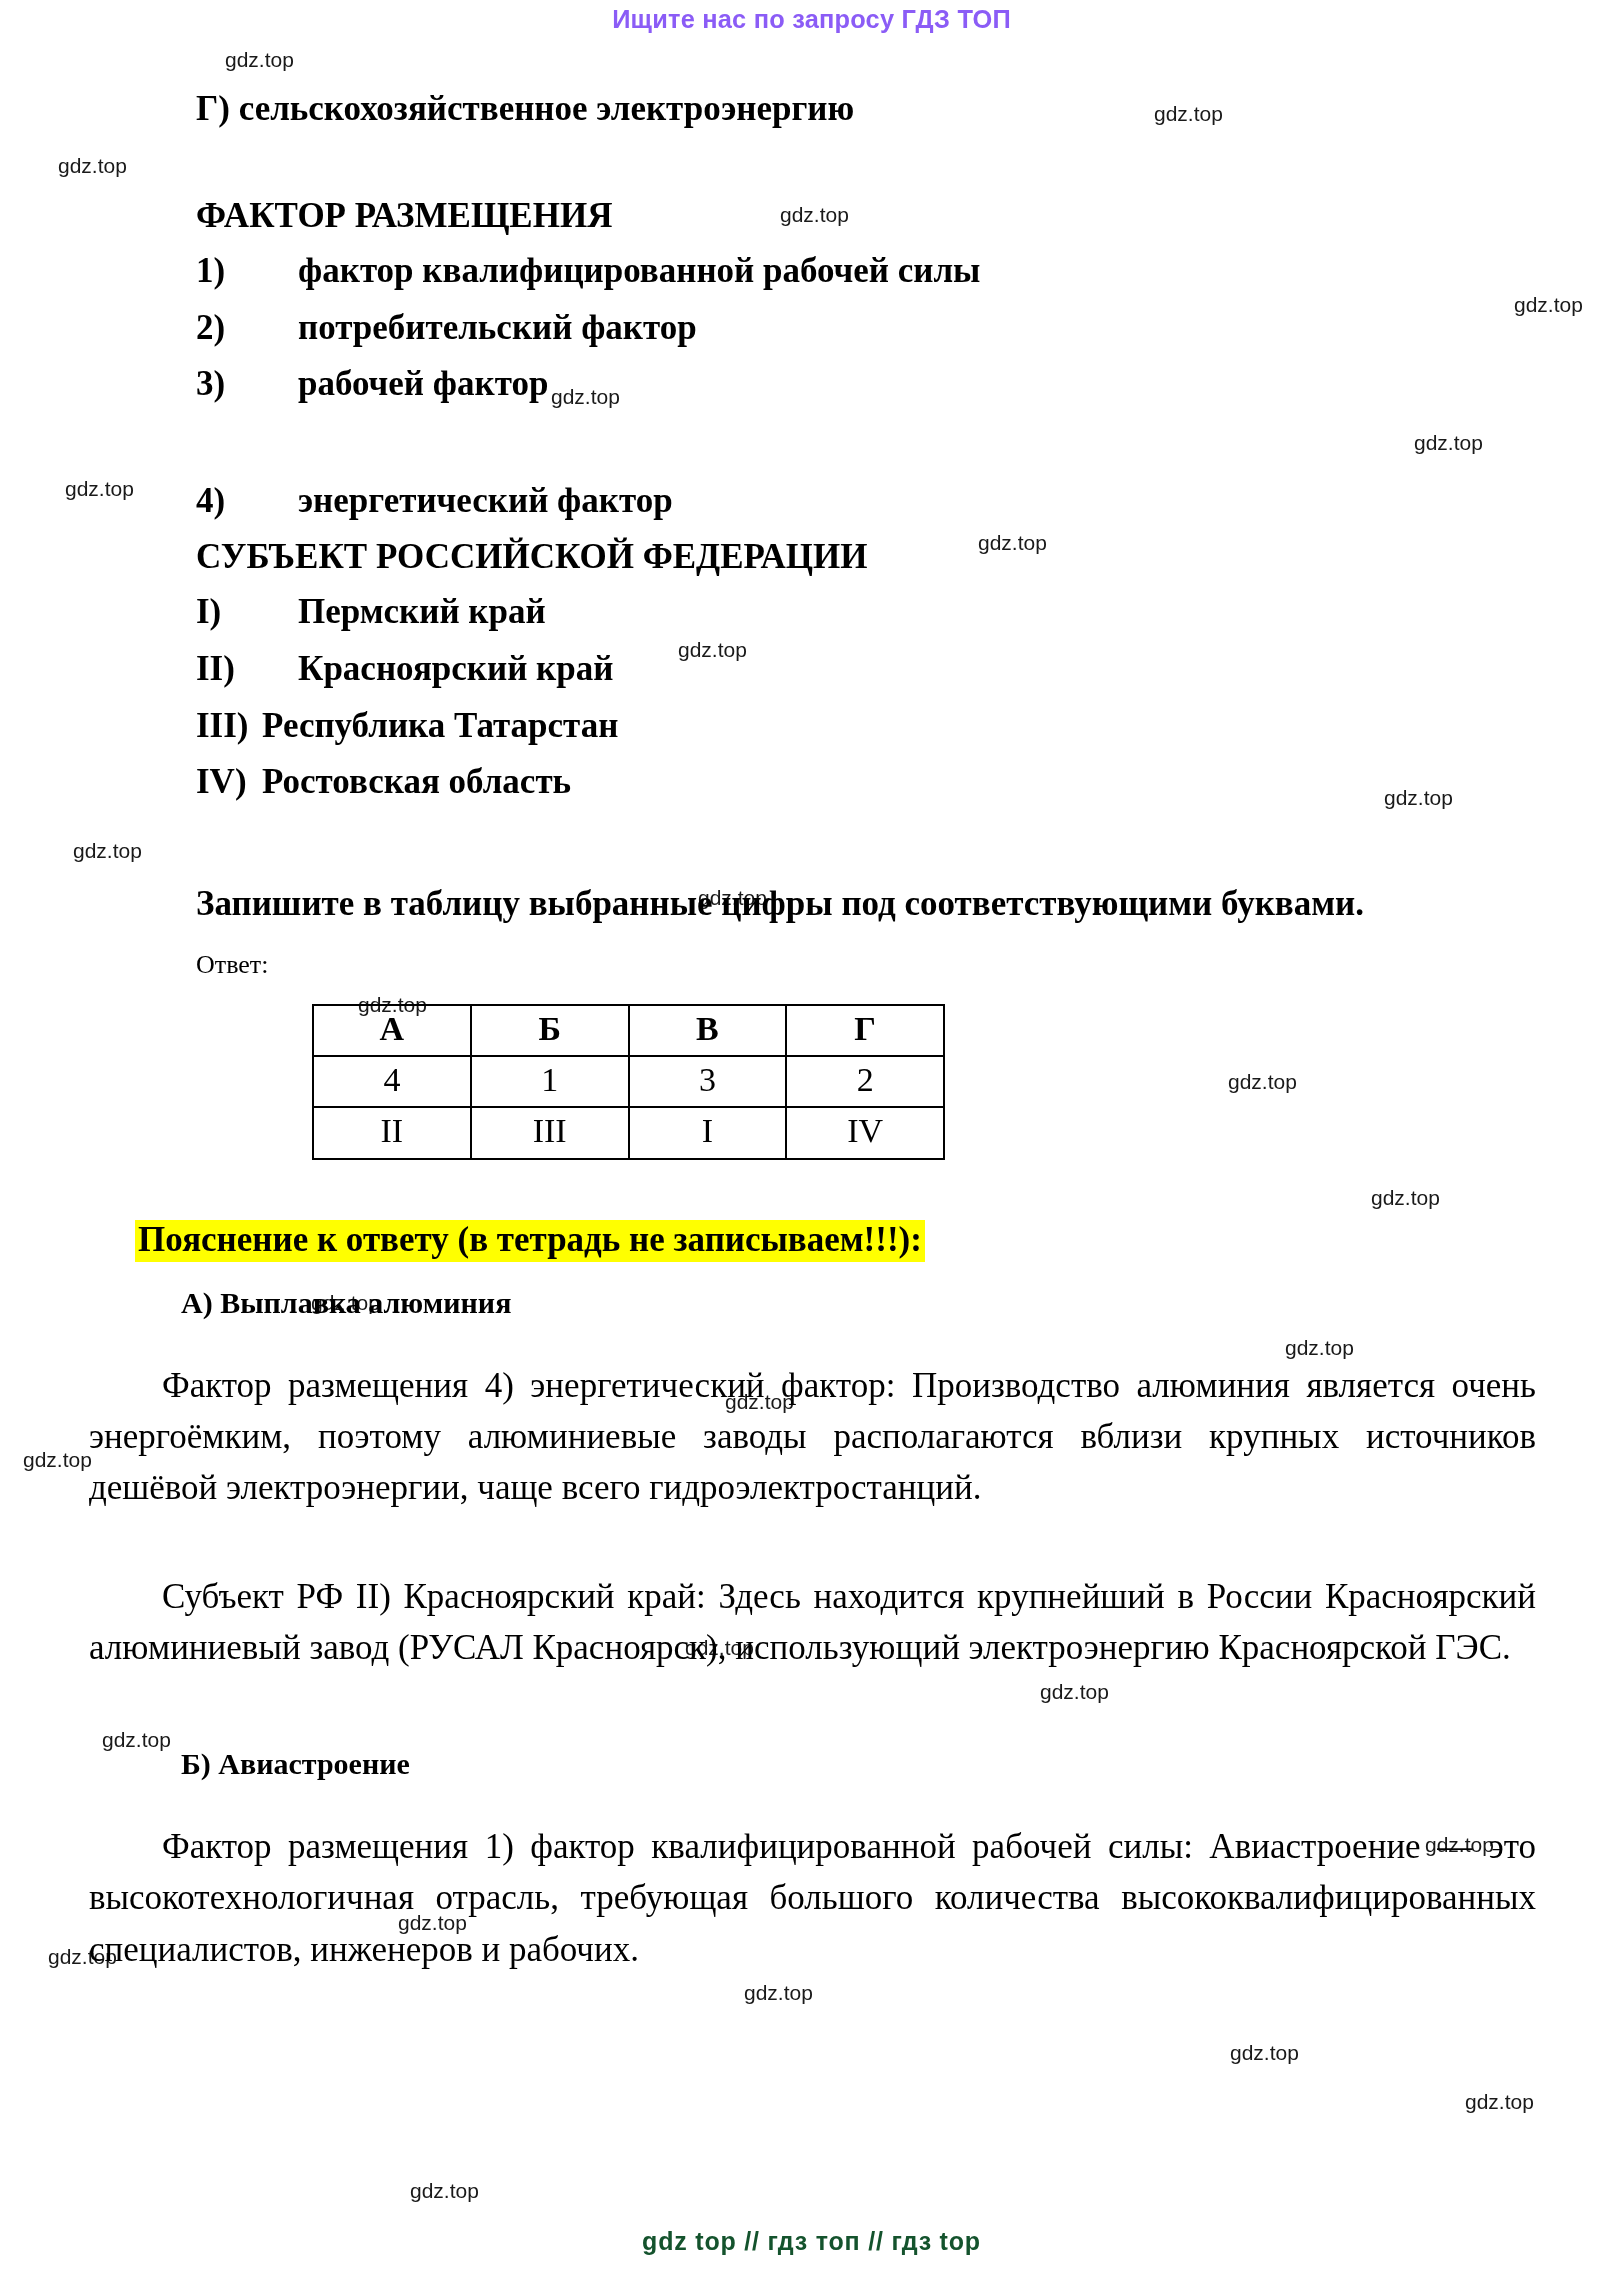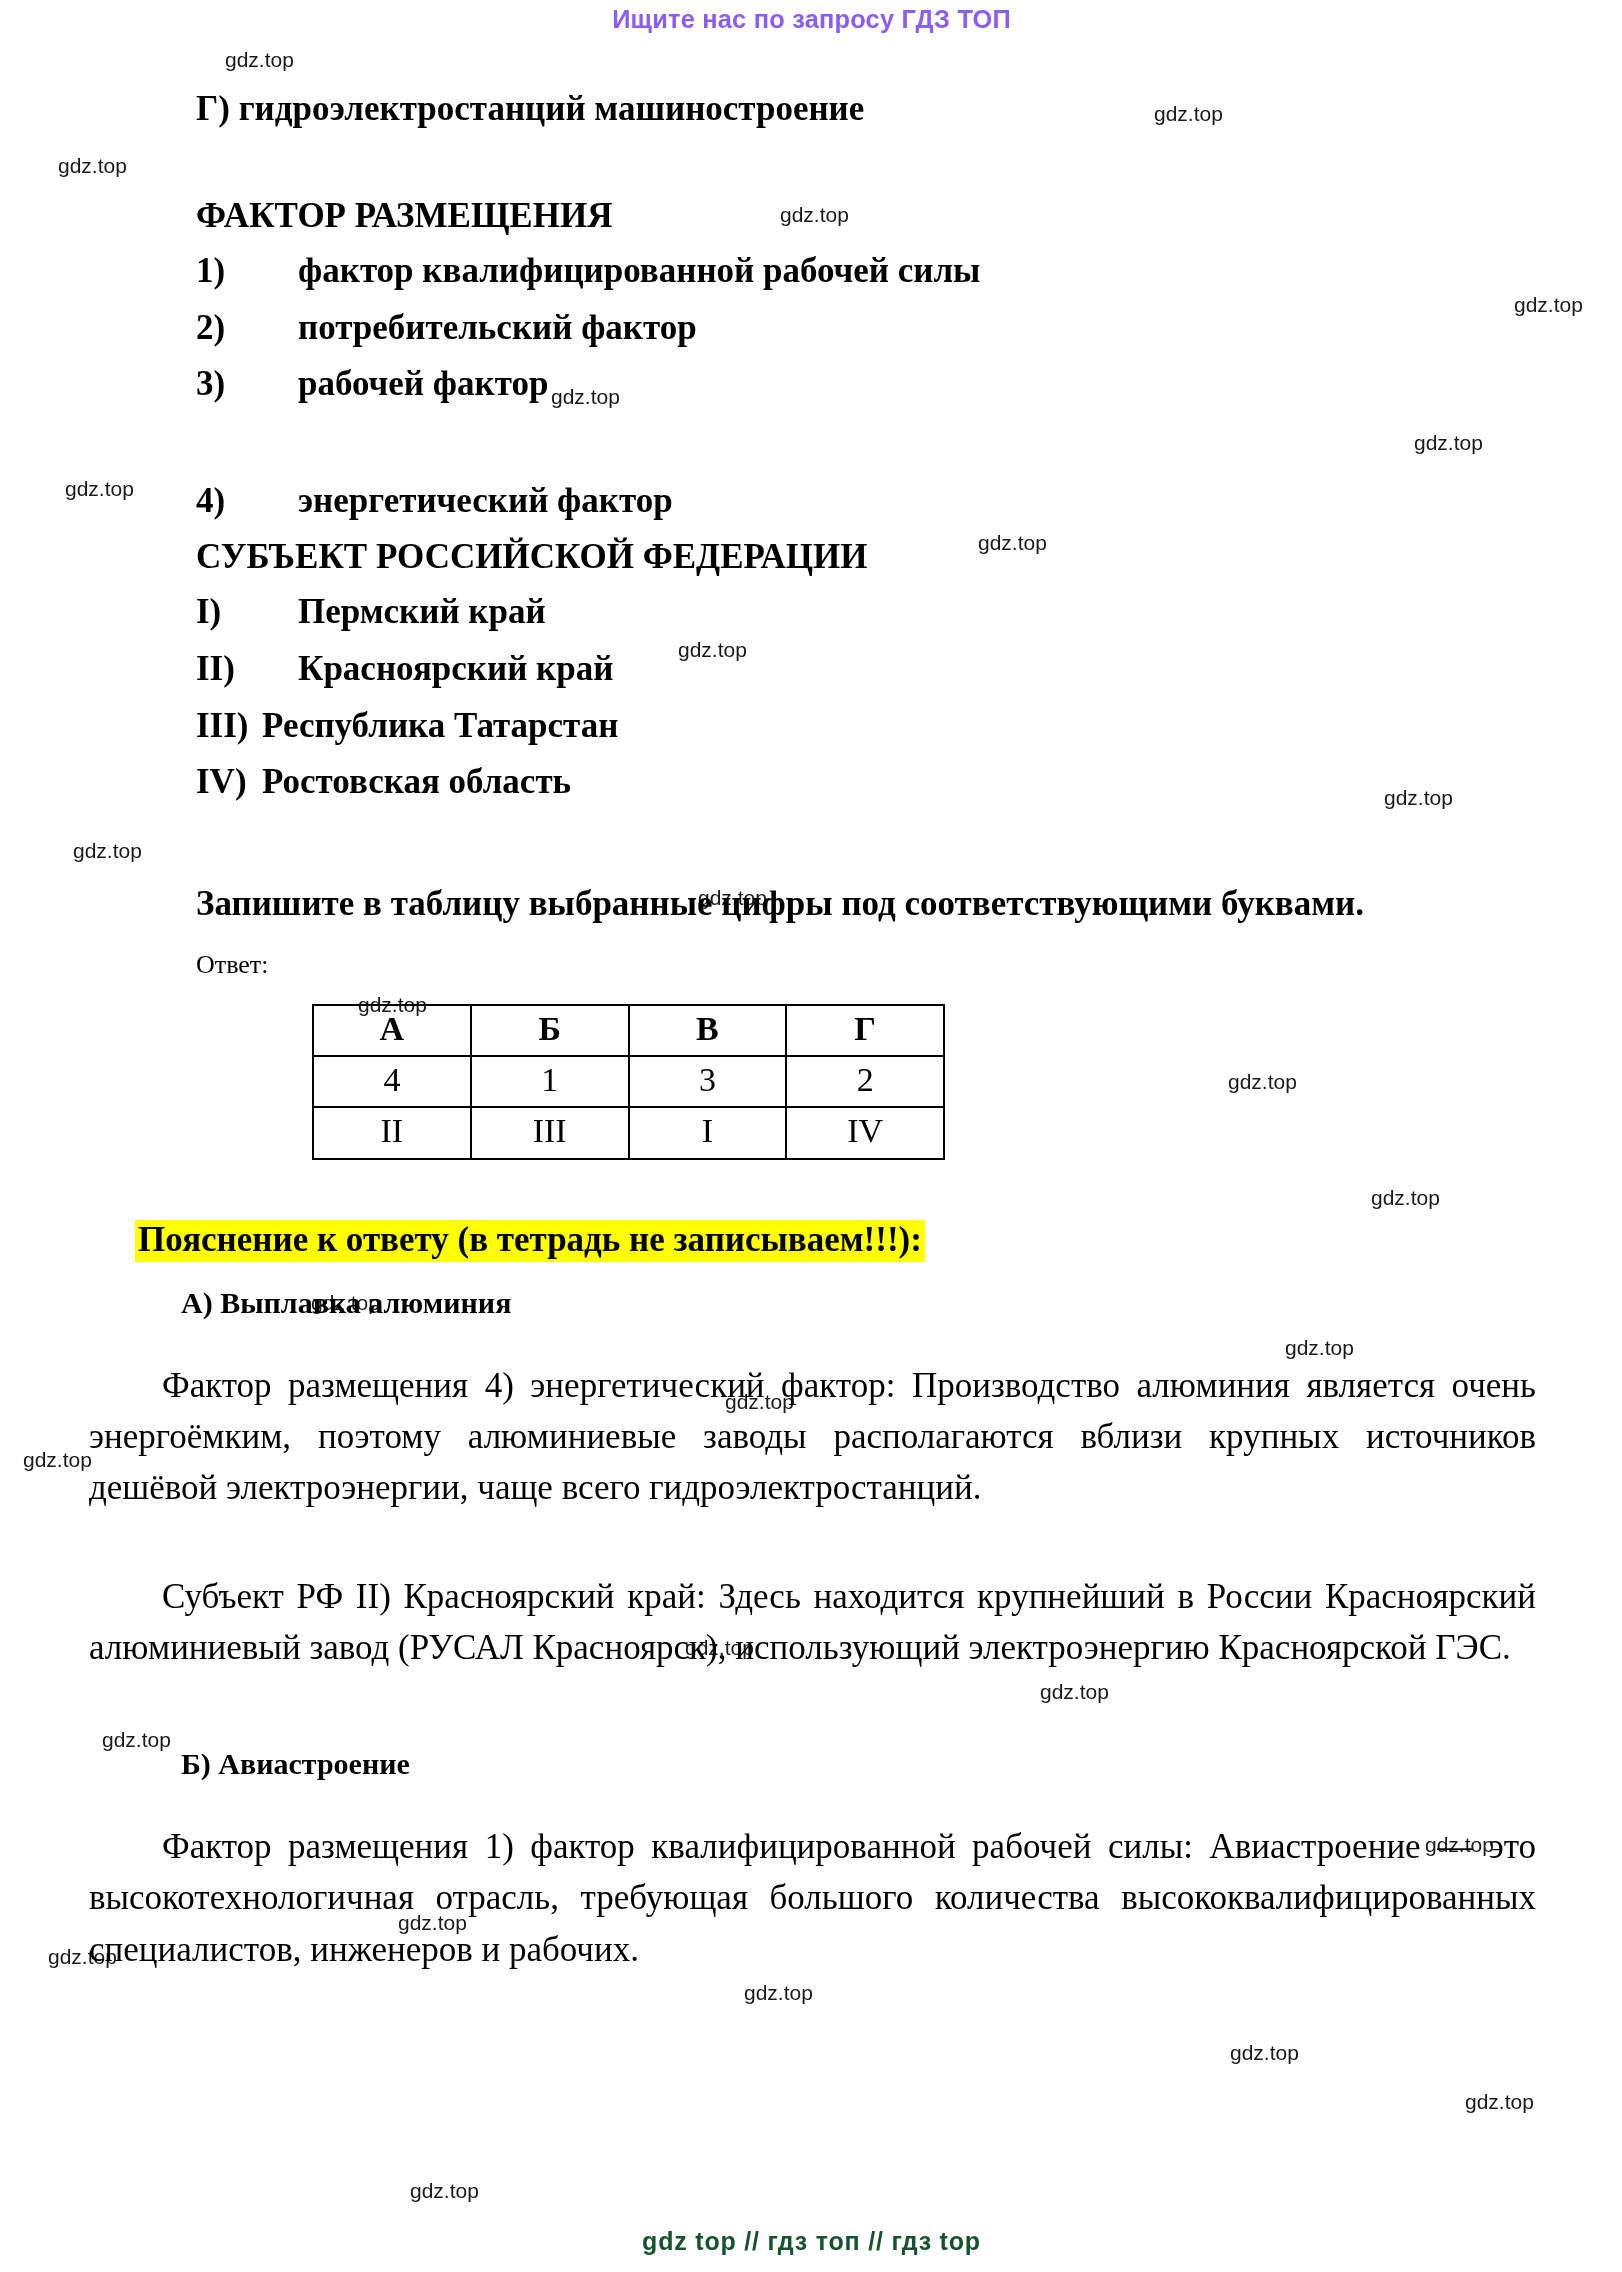--- a/index.html
+++ b/index.html
@@ -210,21 +210,21 @@
       <div class="wm" style="left: 398px; top: 1911px;">gdz.top</div>
       <div class="wm" style="left: 48px; top: 1945px;">gdz.top</div>
       <div class="wm" style="left: 744px; top: 1981px;">gdz.top</div>
       <div class="wm" style="left: 1230px; top: 2041px;">gdz.top</div>
       <div class="wm" style="left: 1465px; top: 2090px;">gdz.top</div>
       <div class="wm" style="left: 410px; top: 2179px;">gdz.top</div>
     </div>
 
   <div class="content">
 
-    <div class="h-item">Г) гидроэлектростанций машиностроение</div>
+    <div class="h-item">Г) сельскохозяйственное электроэнергию</div>
 
     <div class="spacer-md"></div>
 
     <div class="h-section">ФАКТОР РАЗМЕЩЕНИЯ</div>
 
     <div class="li">
       <span class="mark">1)</span>
       <span class="txt">фактор квалифицированной рабочей силы</span>
     </div>
     <div class="li">

